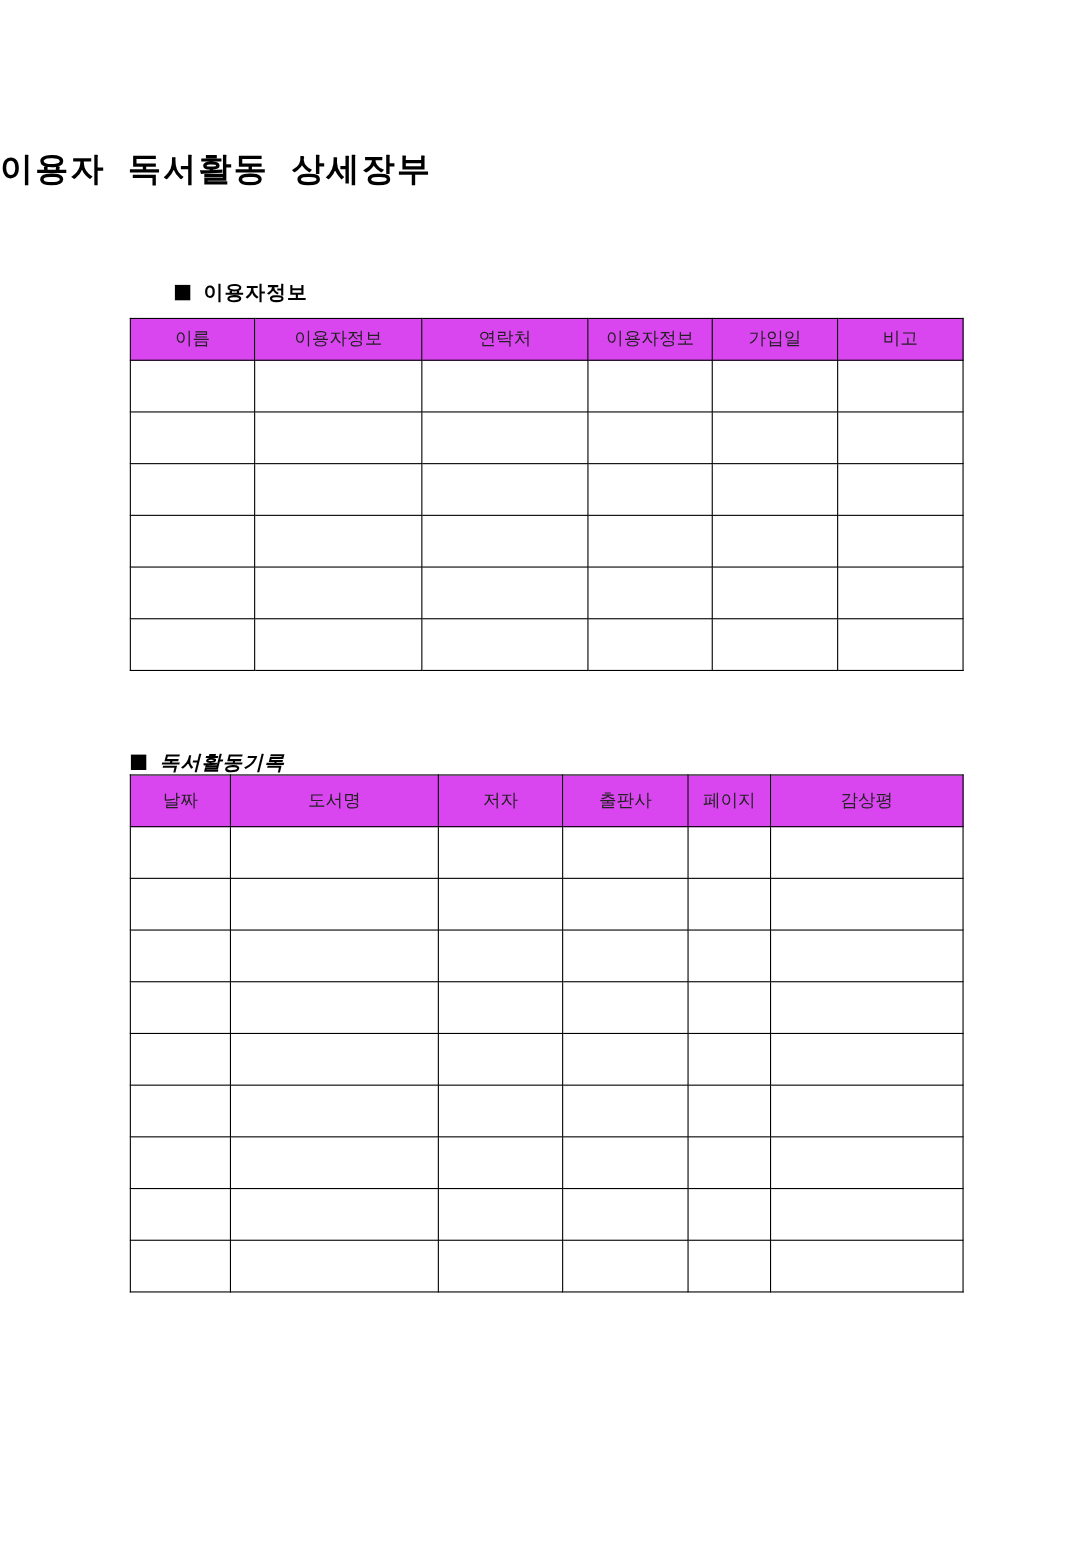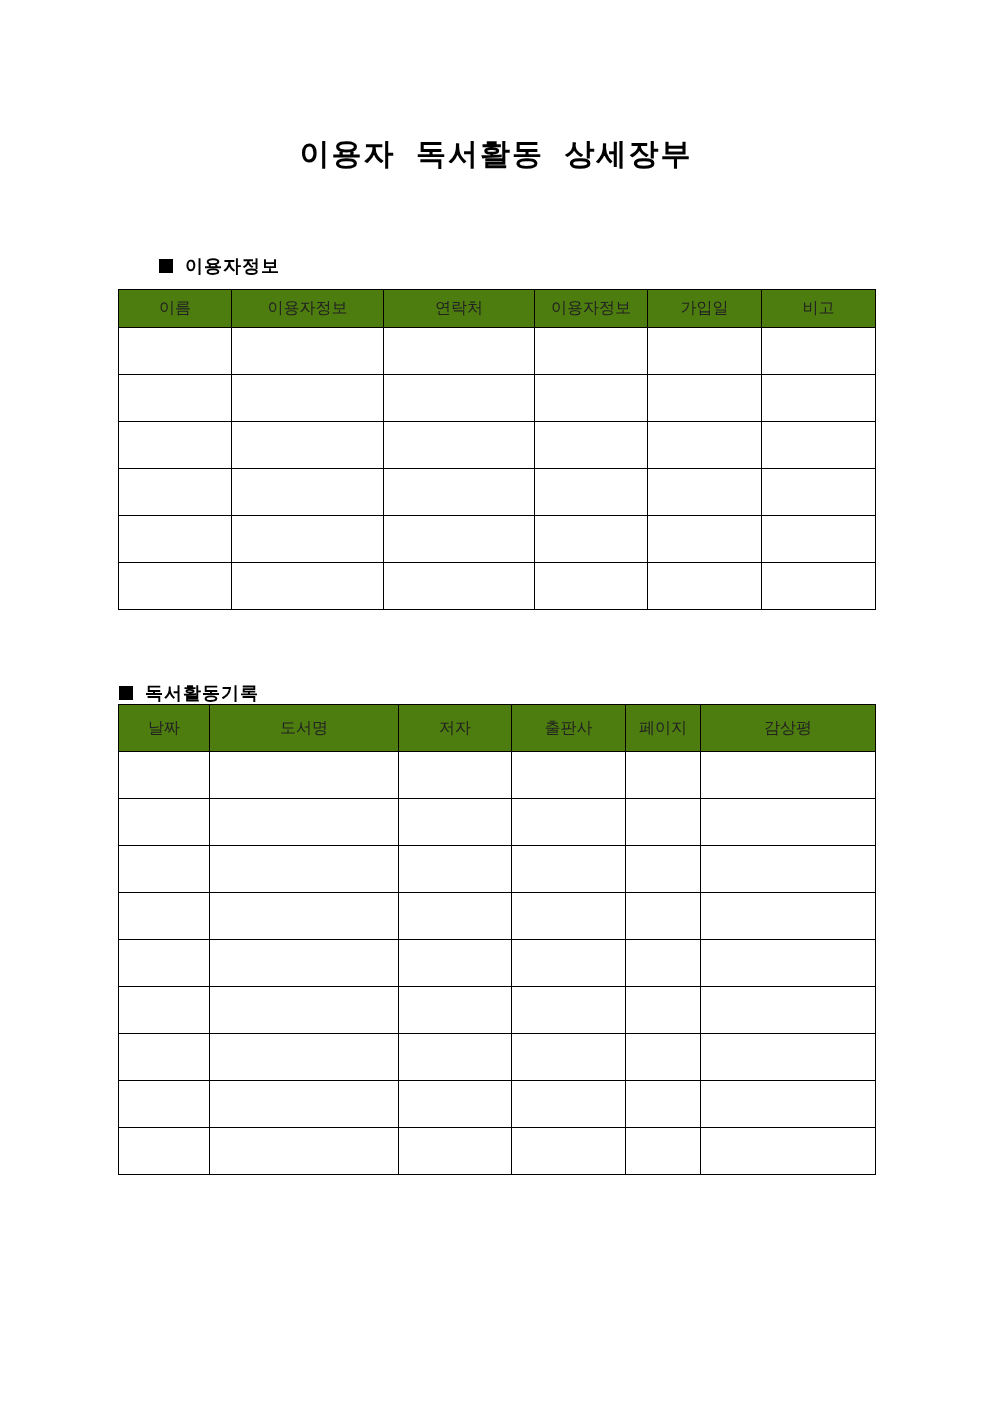--- a/index.html
+++ b/index.html
@@ -1,22 +1,22 @@
 <!DOCTYPE html>
 <html><head>
 <meta charset="utf-8">
 <style>
   html, body { margin: 0; padding: 0; background: #ffffff; }
   body { width: 992px; height: 1403px; position: relative; font-family: "DejaVu Sans", "Liberation Sans", sans-serif; color: #000; }
-  .title { position: absolute; top: 134px; left: 0; width: 992px; text-align: center; font-size: 30px; font-weight: bold; letter-spacing: 2px; word-spacing: 8px; }
+  .title { position: absolute; top: 134px; left: 0; width: 992px; text-align: left; font-size: 30px; font-weight: bold; letter-spacing: 2px; word-spacing: 8px; }
   .section-heading { position: absolute; left: 119px; font-size: 18px; font-weight: bold; display: flex; align-items: center; letter-spacing: 1px; }
   .square { display: inline-block; width: 14px; height: 14px; background: #000; margin-right: 12px; }
   table { position: absolute; left: 118px; border-collapse: collapse; table-layout: fixed; }
   td, th { border: 1px solid #000; padding: 0; font-weight: normal; font-size: 16px; text-align: center; color: #222; }
-  th { background: #4d7c0f; }
+  th { background: #d946ef; }
   #t1 { top: 289px; width: 757px; }
   #t1 th { height: 37px; }
   #t1 td { height: 46px; }
   #t2 { top: 704px; width: 757px; }
   #t2 th { height: 46px; }
   #t2 td { height: 46px; }
 </style>
 </head>
 <body>
 
@@ -91,21 +91,21 @@
         <td></td>
         <td></td>
         <td></td>
         <td></td>
         <td></td>
         <td></td>
       </tr>
     </tbody>
 </table>
 
-<div class="section-heading" style="top:681px;">
+<div class="section-heading" style="top:681px;font-style:italic;">
   <span class="square"></span>
   <span>독서활동기록</span>
 </div>
 
 <table id="t2">
   <colgroup>
     <col style="width:91px">
       <col style="width:189px">
       <col style="width:113px">
       <col style="width:114px">

